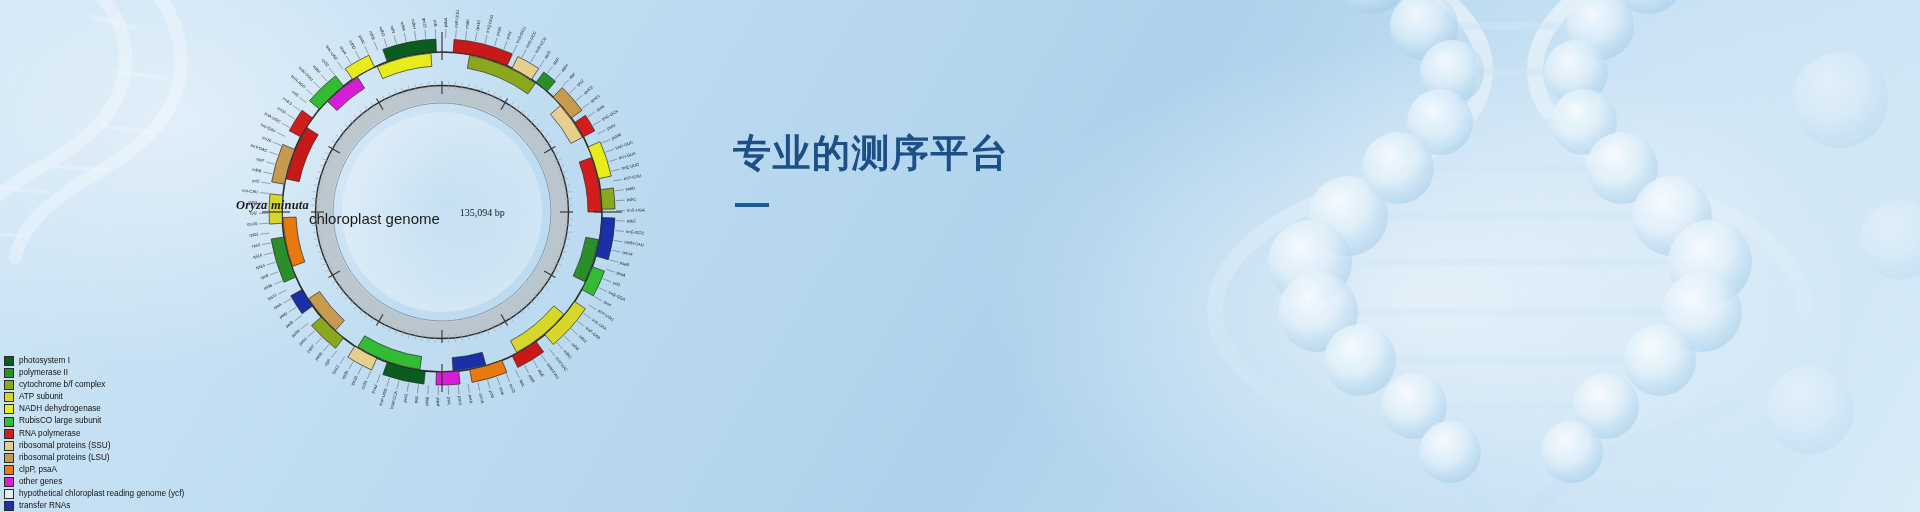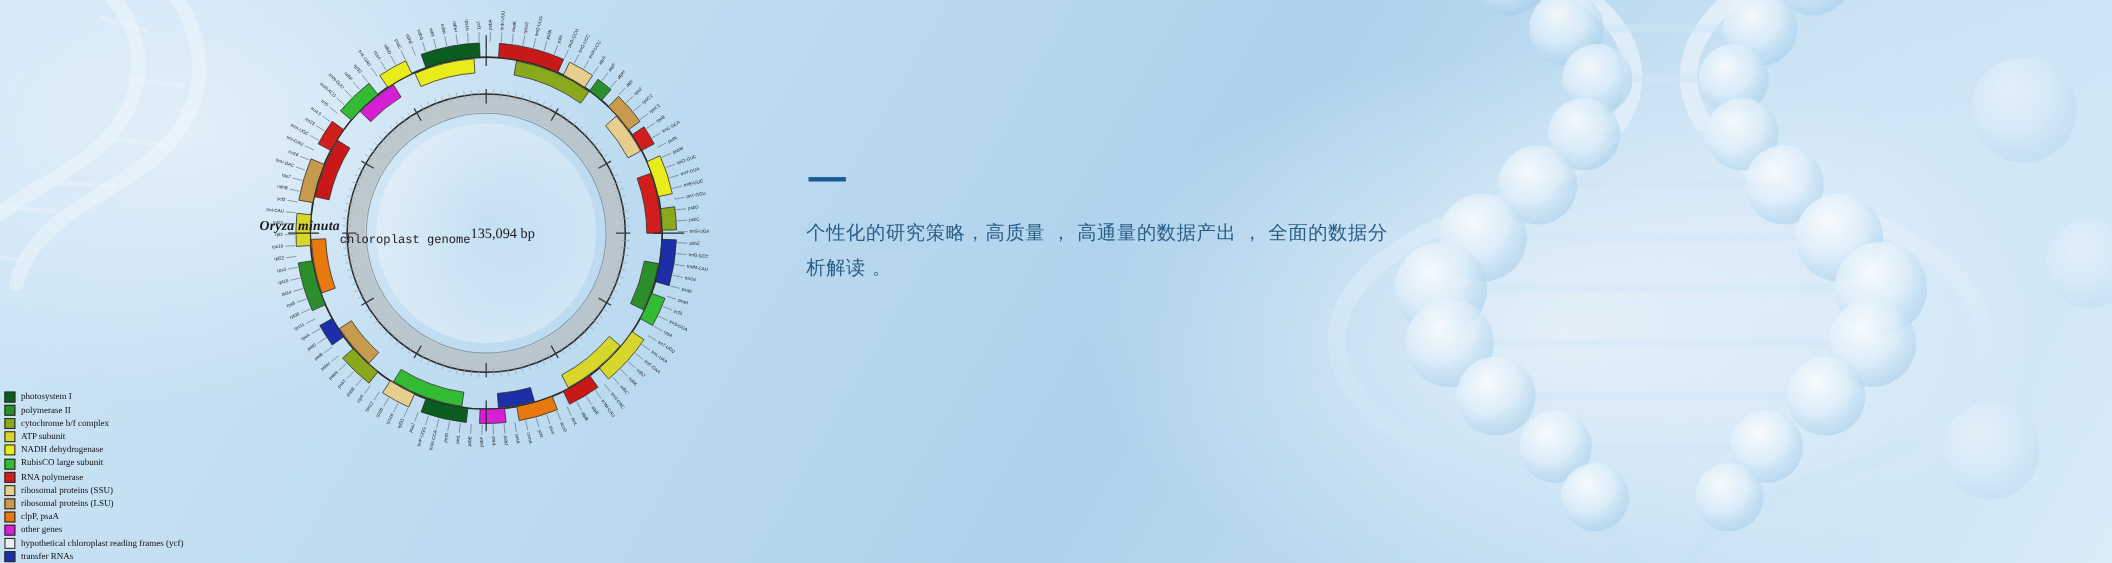--- a/index.html
+++ b/index.html
@@ -29,40 +29,40 @@
     position:absolute;left:0;top:0;width:412px;height:412px;
     display:flex;align-items:center;
     pointer-events:none;
   }
   .sp-name{
     font-family:"Liberation Serif","DejaVu Serif",serif;
     font-style:italic;font-weight:bold;font-size:12.5px;color:#1a1a1a;
     letter-spacing:.2px;margin-bottom:13px;
   }
   .gn-line{
-    font-family:Liberation Mono, monospace;
-    font-size:11px;color:#1a1a1a;margin-bottom:13px;margin-top:26px;
+    font-family:Liberation Sans, sans-serif;
+    font-size:15px;color:#1a1a1a;margin-bottom:13px;margin-top:26px;
   }
   .bp-line{
     font-family:"Liberation Serif","DejaVu Serif",serif;
-    font-size:13px;color:#1a1a1a;
+    font-size:10px;color:#1a1a1a;margin-left:20px;
   }
 
   
   .legend{
     position:absolute;left:4px;top:355px;
     display:flex;flex-direction:column;gap:0px;
   }
   .legend-row{display:flex;align-items:center;height:12.1px;}
   .legend-swatch{
     width:8px;height:8px;border:1px solid #2b2b2b;margin-right:5px;flex:0 0 auto;
   }
   .legend-label{
     font-size:8.2px;color:#111;line-height:1;white-space:nowrap;
-    font-family:Liberation Serif, serif;
+    font-family:Liberation Sans, sans-serif;
     text-align:center;
   }
 
   
   .copy{position:absolute;left:733px;top:133px;width:700px;}
   .headline{
     font-size:38px;font-weight:bold;color:#1b4f85;letter-spacing:1.5px;
     line-height:1.1;margin:0;
     font-family:"Liberation Sans","DejaVu Sans",sans-serif;
   }
@@ -608,26 +608,26 @@
       <div class="legend-row">
         <span class="legend-swatch" style="background: rgb(232, 121, 15);"></span>
         <span class="legend-label">clpP, psaA</span>
       </div>
       <div class="legend-row">
         <span class="legend-swatch" style="background: rgb(213, 31, 213);"></span>
         <span class="legend-label">other genes</span>
       </div>
       <div class="legend-row">
         <span class="legend-swatch" style="background: rgb(233, 238, 241);"></span>
-        <span class="legend-label">hypothetical chloroplast reading frames (ycf)</span>
+        <span class="legend-label">hypothetical chloroplast reading genome (ycf)</span>
       </div>
       <div class="legend-row">
         <span class="legend-swatch" style="background: rgb(27, 47, 168);"></span>
         <span class="legend-label">transfer RNAs</span>
       </div>
     </div>
 
   <div class="copy">
+    <h1 class="headline">专业的测序平台</h1>
     <div class="rule"></div>
-    <p class="subcopy">个性化的研究策略，高质量 ， 高通量的数据产出 ， 全面的数据分析解读 。</p>
   </div>
 
 </div>
 
 </body></html>

